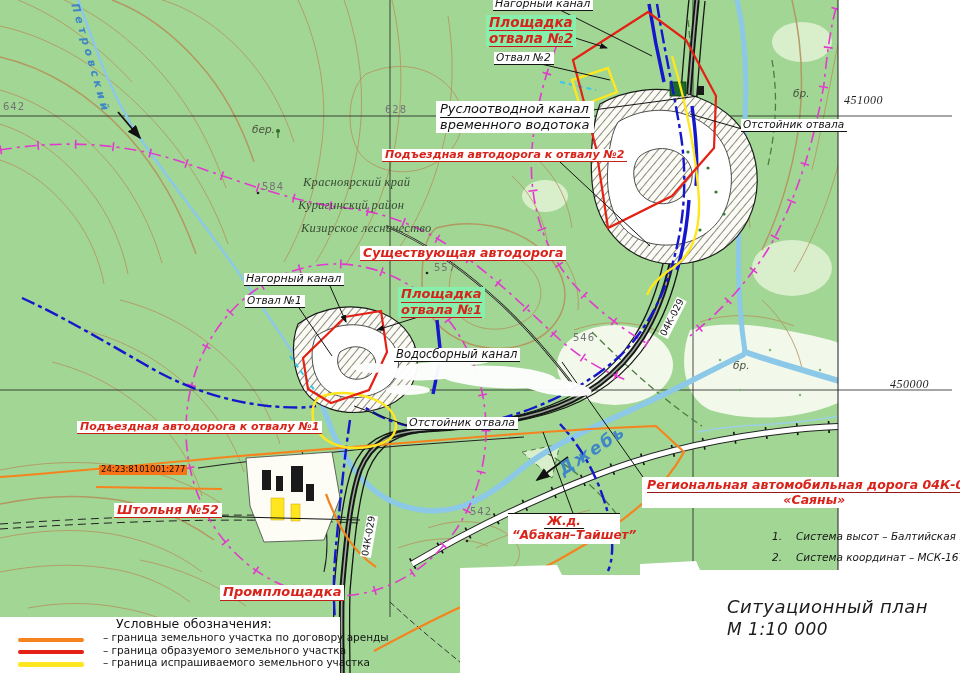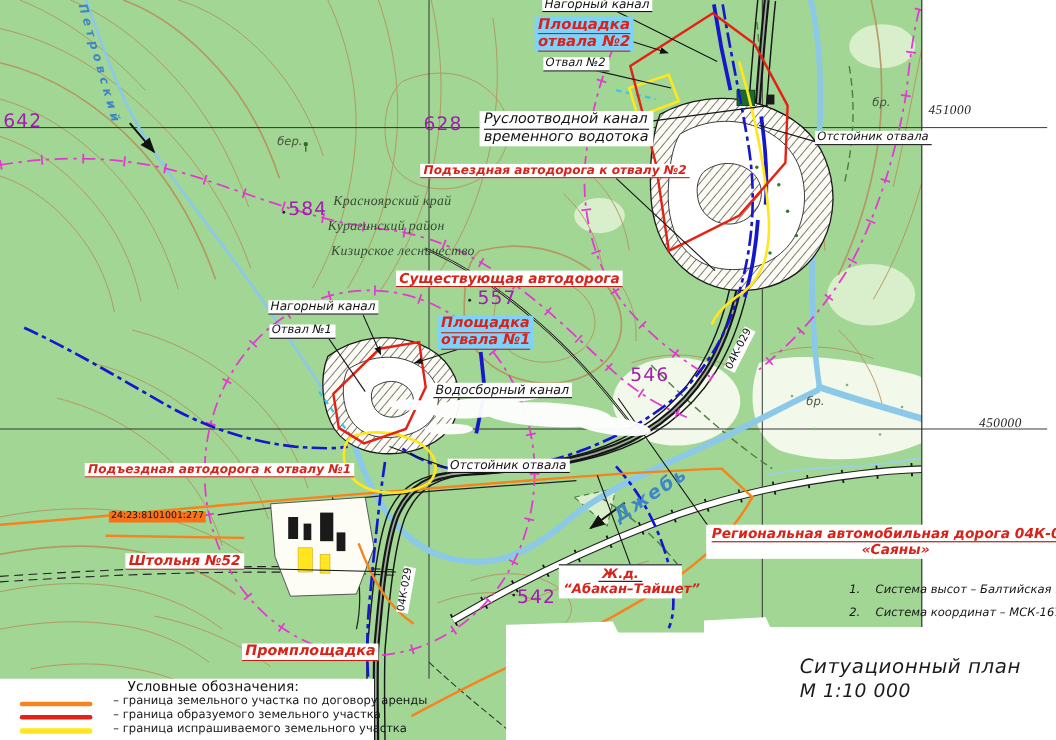--- a/index.html
+++ b/index.html
@@ -5,29 +5,29 @@
   html,body{margin:0;padding:0;background:#fff}
   .stage{position:relative;width:960px;height:673px;overflow:hidden;background:#fff;
          font-family:"DejaVu Sans",sans-serif}
   .stage svg{position:absolute;left:0;top:0}
   .lb{position:absolute;white-space:nowrap;line-height:1.12;z-index:5}
   .bk{font-style:italic;background:#fff;color:#121212;border-bottom:1.2px solid #151515;padding:0 3px 0 2px}
   .rd{font-style:italic;font-weight:bold;background:#fff;color:#d8231a;border-bottom:1.4px solid #c41f16;padding:0 3px}
   .wbox{background:#fff;color:#121212;font-style:italic;padding:1px 4px}
   .wbox span{display:block}
   .wbox .u{border-bottom:1.1px solid #151515}
-  .rdbox{background:#7dd3fc;color:#d8231a;font-style:italic;font-weight:bold;padding:0 3px}
+  .rdbox{background:#86efac;color:#d8231a;font-style:italic;font-weight:bold;padding:0 3px}
   .rdbox span{display:block;border-bottom:1.3px solid #c41f16;width:max-content}
   .rgbox{background:#fff;text-align:center;font-style:italic;font-weight:bold;color:#d8231a;padding:1px 5px}
   .rgbox .l1{display:block;border-bottom:1.2px solid #991812}
   .zbox{background:#fff;border-top:1.3px solid #111;text-align:center;font-style:italic;font-weight:bold;color:#d8231a;padding:1px 4px;width:104px}
   .zbox .u{border-bottom:1px solid #111;display:inline-block;padding:0 3px}
   .zbox span{display:block}
   .sf{font-family:"Liberation Serif",serif;font-style:italic;color:#374b33;font-size:12.5px;letter-spacing:.3px}
-  .el{color:#a21caf;font-size:17px;letter-spacing:1px}
+  .el{color:#737373;font-size:10px;letter-spacing:1px}
   .gd{font-family:"Liberation Serif",serif;font-style:italic;color:#1f1f1f;font-size:12px;letter-spacing:.5px}
   .ol{font-style:italic;color:#4a5240;font-size:10.5px}
   .bl{font-style:italic;font-weight:bold;color:#3f86c9}
   .cd{background:#f97316;color:#101010;padding:0 2px;font-size:8.5px}
   .nt{font-style:italic;color:#151515;font-size:10.5px}
   .tl{font-style:italic;color:#1b1b1b;letter-spacing:.5px}
   .lg{color:#151515}
   .sw{position:absolute;height:4px;border-radius:2px;z-index:6}
   .sw-o{background:#f5841e}
   .sw-r{background:#e42114}
@@ -326,21 +326,21 @@
 <div class="lb rgbox" style="left:642px;top:477px;font-size:12.5px">
   <span class="l1">Региональная автомобильная дорога 04К-029</span>
   <span>«Саяны»</span>
 </div>
 
 <div class="lb zbox" style="left:508px;top:513px;font-size:12px">
   <span><span class="u">Ж.д.</span></span>
   <span>“Абакан–Тайшет”</span>
 </div>
 
-<div class="lb el" style="left:470px;top:534px">542</div>
+<div class="lb el" style="left:470px;top:506px">542</div>
 <div class="lb el" style="left:573px;top:332px">546</div>
 <div class="lb el" style="left:3px;top:101px">642</div>
 <div class="lb el" style="left:385px;top:104px">628</div>
 <div class="lb el" style="left:262px;top:181px">584</div>
 
 <div class="lb ol" style="left:793px;top:88px">бр.</div>
 <div class="lb ol" style="left:733px;top:360px">бр.</div>
 <div class="lb ol" style="left:252px;top:124px">бер.</div>
 
 <div class="lb rot" style="left:658px;top:334px;font-size:9.5px;background:#fff;padding:0 1px;color:#111;transform:rotate(-63deg)">04К-029</div>

